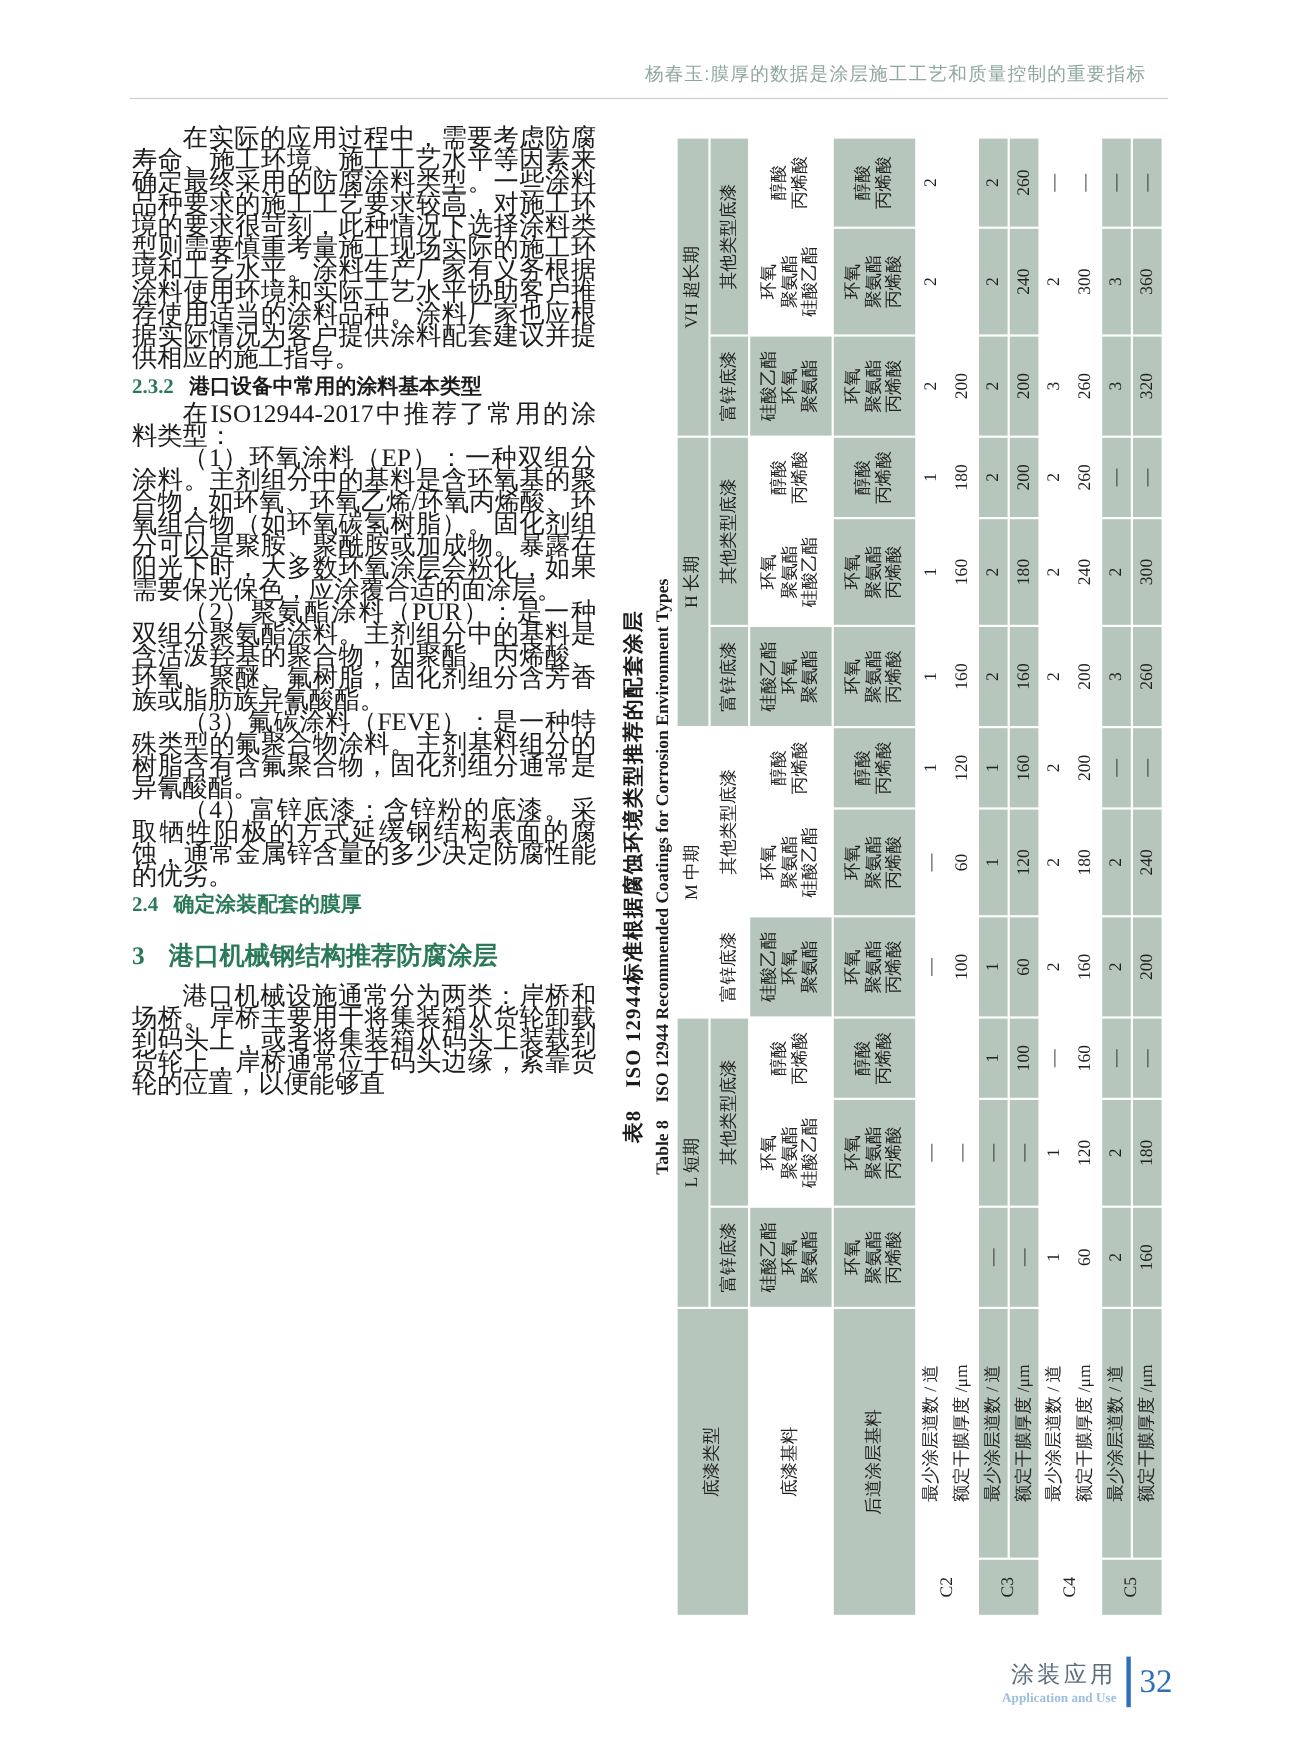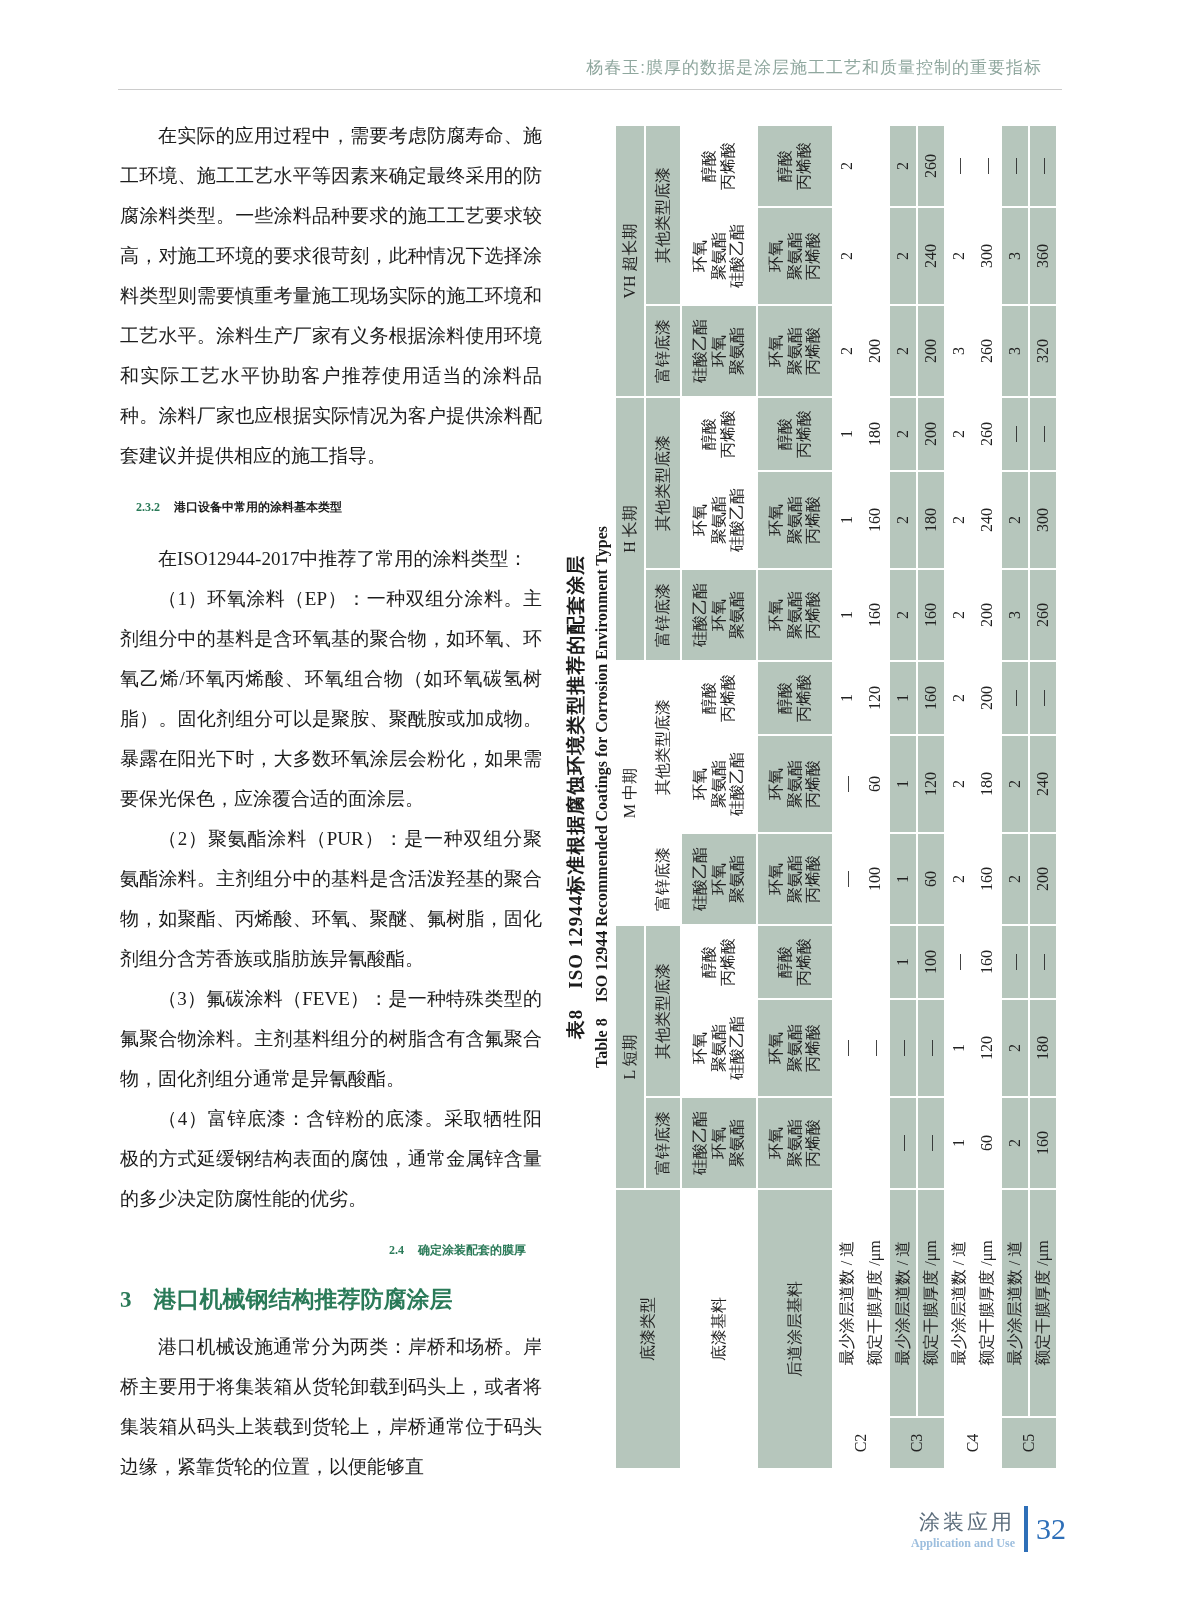--- a/index.html
+++ b/index.html
@@ -15,25 +15,25 @@
     font-size:17px; color:#8fa79e; letter-spacing:1px;
   }
   .header-rule{
     position:absolute; top:89px; left:118px; width:944px; height:1px; background:#cccccc;
   }
   
   .left-col{
     position:absolute; left:120px; top:116px; width:422px;
   }
   .left-col p{
-    margin:0; font-size:19px; line-height:40px; text-align:justify; text-indent:2em;
-  }
-  .h-sub{ margin:16px; font-size:12px; line-height:31px; font-weight:bold; }
+    margin:0; font-size:23px; line-height:20px; text-align:justify; text-indent:2em;
+  }
+  .h-sub{ margin:0; font-size:19px; line-height:31px; font-weight:bold; }
   .h-sub .sec-num{ color:#2a7a58; margin-right:14px; font-weight:bold; }
-  .h-sub.all-green{ color:#2a7a58;text-align:right; }
+  .h-sub.all-green{ color:#2a7a58; }
   .h-main{
     margin:13px 0 9px 0; font-size:23px; line-height:36px; font-weight:bold; color:#2a7a58;
   }
   .h-main .sec-num{ margin-right:22px; }
   
   .table-rot{
     position:absolute; left:560px; top:126px; width:1342px; height:498px;
     transform-origin:0 0; transform:rotate(-90deg) translateX(-1342px);
   }
   .tbl-titles{ height:56px; display:flex; flex-direction:column; justify-content:center; text-align:center; }

